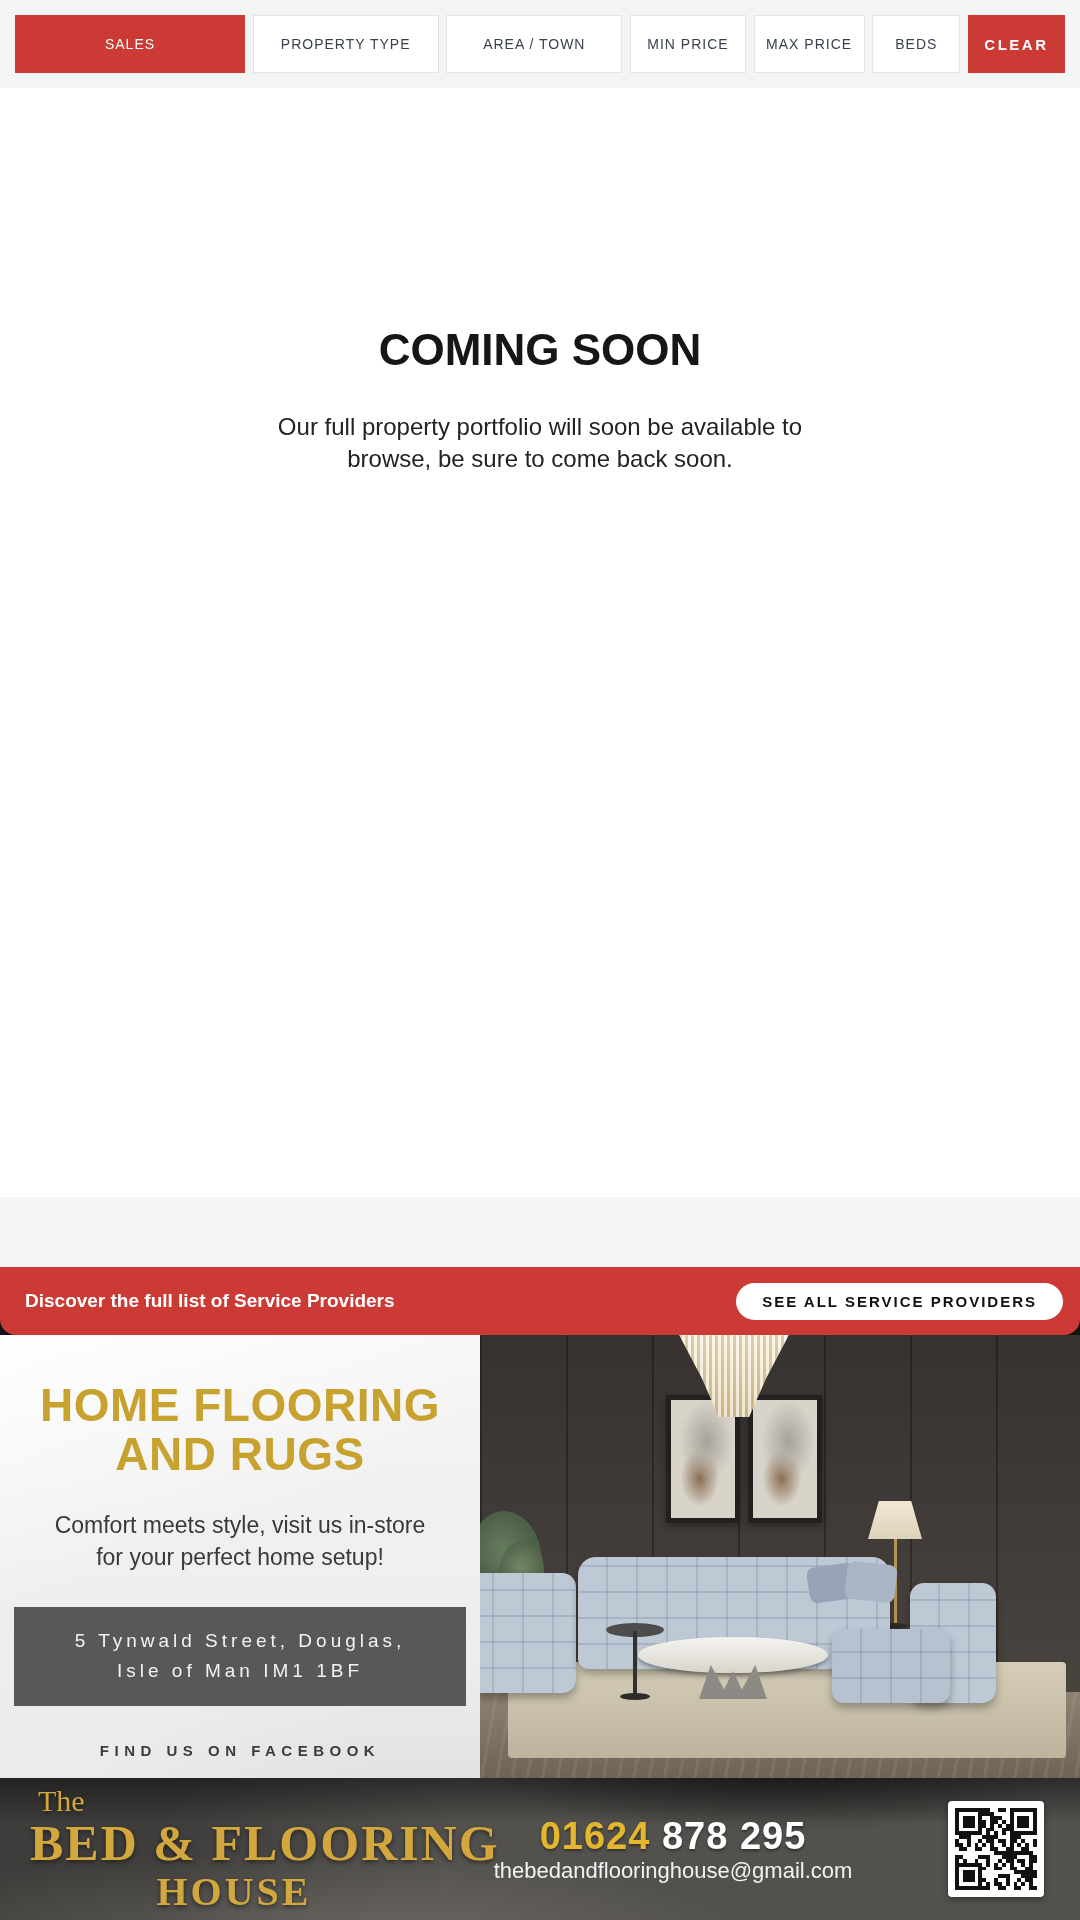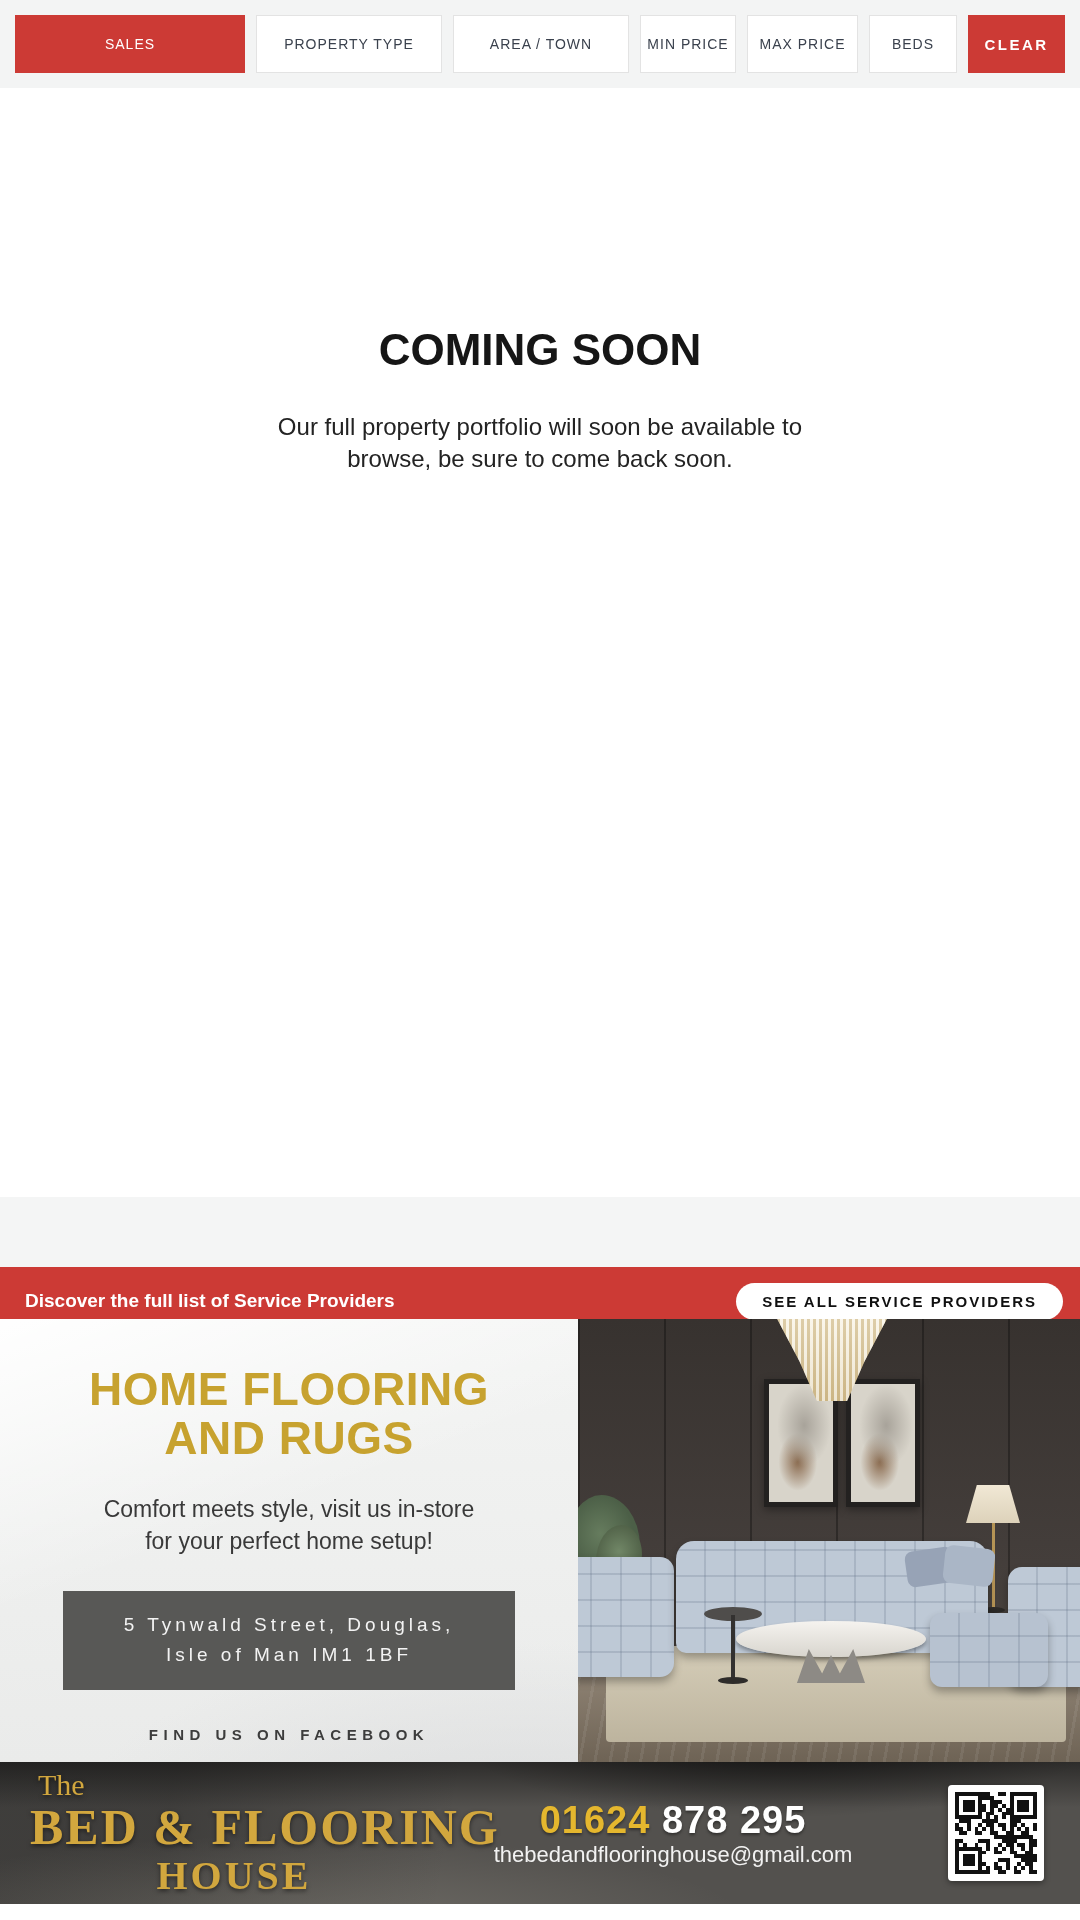--- a/index.html
+++ b/index.html
@@ -20,50 +20,50 @@
   .fbtn {
     height:58px; background:#ffffff; border:1px solid #e3e3e3;
     display:flex; align-items:center; justify-content:center;
     font-size:14px; letter-spacing:1px; color:#3a414d; cursor:pointer;
     white-space:nowrap;
   }
   .fbtn.active { background:#cc3a35; border-color:#cc3a35; color:#ffffff; }
   .fbtn.danger { background:#cc3a35; border-color:#cc3a35; color:#ffffff;
     font-weight:bold; font-size:15px; letter-spacing:2.5px; }
   .w-sales{width:230px}.w-ptype{width:186px}.w-area{width:176px}
-  .w-min{width:96px}.w-max{width:111px}.w-beds{width:88px}.w-clear{width:97px}
+  .w-min{width:116px}.w-max{width:111px}.w-beds{width:88px}.w-clear{width:97px}
 
   
   .main { height:1109px; background:#ffffff; text-align:center; padding-top:237px; }
   .cs-title { font-size:44px; font-weight:800; letter-spacing:0px; color:#161616; }
   .cs-msg { margin-top:36px; font-size:24px; line-height:1.32; color:#232323; }
 
   
   .gray-band { height:70px; background:#f4f5f5; }
 
   
-  .banner-stack { height:52px; background:#141414; }
+  .banner-stack { height:68px; background:#141414; }
   .service-banner {
     height:68px; background:#cc3a35; border-radius:0 0 16px 16px;
     display:flex; align-items:center; padding:0 17px 0 25px;
   }
   .sb-text { color:#ffffff; font-weight:bold; font-size:19px; }
   .sb-btn {
     margin-left:auto; height:37px; padding:0 26px; border-radius:19px;
     background:#ffffff; border:none; cursor:pointer;
     display:flex; align-items:center;
     font-family:"Liberation Sans", sans-serif;
     font-size:15px; font-weight:800; letter-spacing:2px; color:#101010;
     white-space:nowrap;
   }
 
   
   .ad { height:443px; display:flex; }
   .ad-left {
-    width:578px; height:100%; text-align:center; padding-top:46px;
+    width:480px; height:100%; text-align:center; padding-top:46px;
     background:
       linear-gradient(160deg, rgba(255,255,255,0.95) 0%, rgba(255,255,255,0) 45%),
       radial-gradient(130% 70% at 90% 115%, rgba(219,220,221,0.9), rgba(255,255,255,0) 60%),
       linear-gradient(180deg,#f3f4f3,#eaebea);
   }
   .ad-title { font-size:46px; font-weight:800; letter-spacing:0.5px;
     color:#c7a22f; line-height:1.06; }
   .ad-tagline { margin-top:30px; font-size:23px; line-height:1.4; color:#393939; }
   .ad-address {
     margin:34px auto 0; width:452px; padding:19px 8px;

